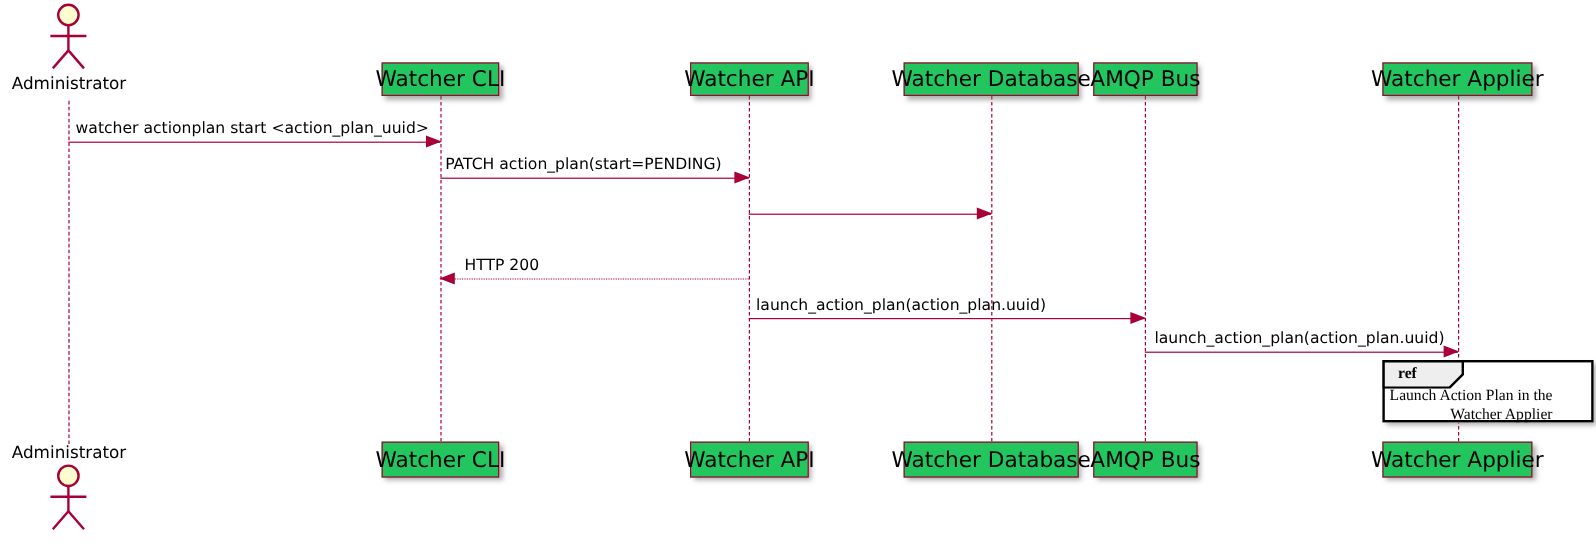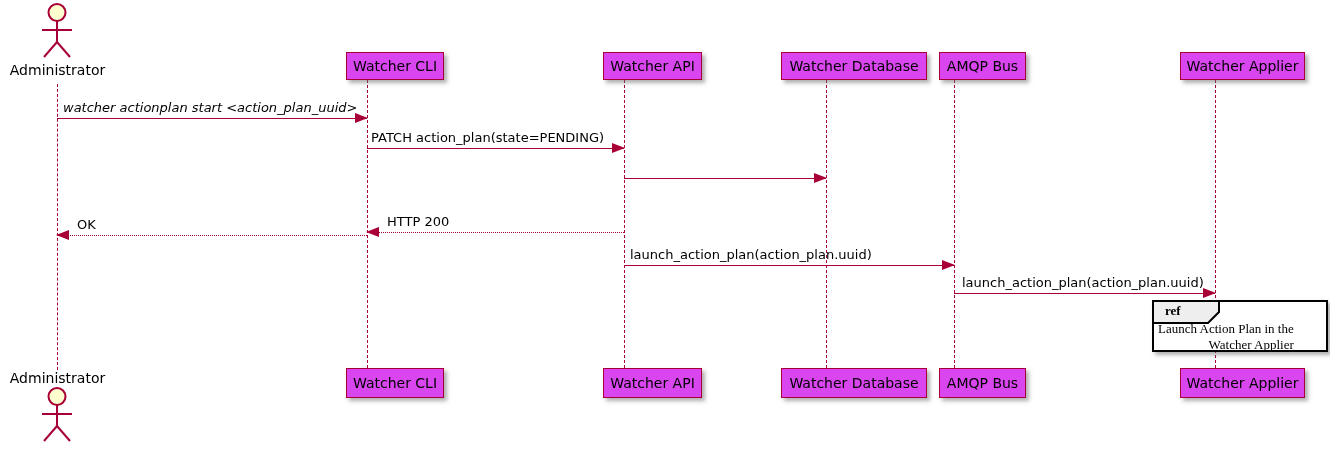--- a/index.html
+++ b/index.html
@@ -17,30 +17,29 @@
   
   .lifeline {
     position: absolute;
     width: 0;
     border-left: 1px dashed #A80036;
   }
 
   
   .participant {
     position: absolute;
-    background: #d946ef;
+    background: #22c55e;
     border: 1.5px solid #A80036;
     box-shadow: 3px 3px 4px rgba(110,110,110,0.55);
     display: flex;
     align-items: center;
     justify-content: center;
-    font-size: 14px;
+    font-size: 18px;
     white-space: nowrap;
     color: #000;
-    margin-left: 28px;
   }
 
   
   .actor-label {
     position: absolute;
     font-size: 14px;
     text-align: center;
     white-space: nowrap;
   }
 
@@ -123,43 +122,39 @@
     <line x1="22" y1="40" x2="35" y2="55" stroke="#A80036" stroke-width="2"></line>
   </svg>
   <div class="actor-label" style="left:7px; top:62px; width:101px;">Administrator</div>
 
   <div class="participant" style="left:318px;  top:52px; width:98px;  height:28px;">Watcher CLI</div>
   <div class="participant" style="left:575px;  top:52px; width:99px;  height:28px;">Watcher API</div>
   <div class="participant" style="left:753px;  top:52px; width:146px; height:28px;">Watcher Database</div>
   <div class="participant" style="left:911px;  top:52px; width:87px;  height:28px;">AMQP Bus</div>
   <div class="participant" style="left:1152px; top:52px; width:125px; height:28px;">Watcher Applier</div>
 
-  <div class="msg" style="left:57px; top:99px; width:310px;font-style:italic;">
+  <div class="msg" style="left:57px; top:99px; width:310px;">
     <span class="msg-label" style="left:6px;">watcher actionplan start &lt;action_plan_uuid&gt;</span>
     <span class="arrowhead to-right"></span>
   </div>
 
   <div class="msg" style="left:367px; top:129px; width:257px;">
-    <span class="msg-label" style="left:4px;">PATCH action_plan(state=PENDING)</span>
+    <span class="msg-label" style="left:4px;">PATCH action_plan(start=PENDING)</span>
     <span class="arrowhead to-right"></span>
   </div>
 
   <div class="msg" style="left:624px; top:159px; width:202px;">
     <span class="arrowhead to-right"></span>
   </div>
 
   <div class="msg dotted" style="left:367px; top:187px; width:257px;margin-top:26px;">
     <span class="msg-label" style="left:20px;">HTTP 200</span>
     <span class="arrowhead to-left"></span>
   </div>
 
-  <div class="msg dotted" style="left:57px; top:216px; width:310px;">
-    <span class="msg-label" style="left:20px;">OK</span>
-    <span class="arrowhead to-left"></span>
-  </div>
 
   <div class="msg" style="left:624px; top:246px; width:330px;">
     <span class="msg-label" style="left:6px;">launch_action_plan(action_plan.uuid)</span>
     <span class="arrowhead to-right"></span>
   </div>
 
   <div class="msg" style="left:954px; top:274px; width:261px;">
     <span class="msg-label" style="left:8px;">launch_action_plan(action_plan.uuid)</span>
     <span class="arrowhead to-right"></span>
   </div>

